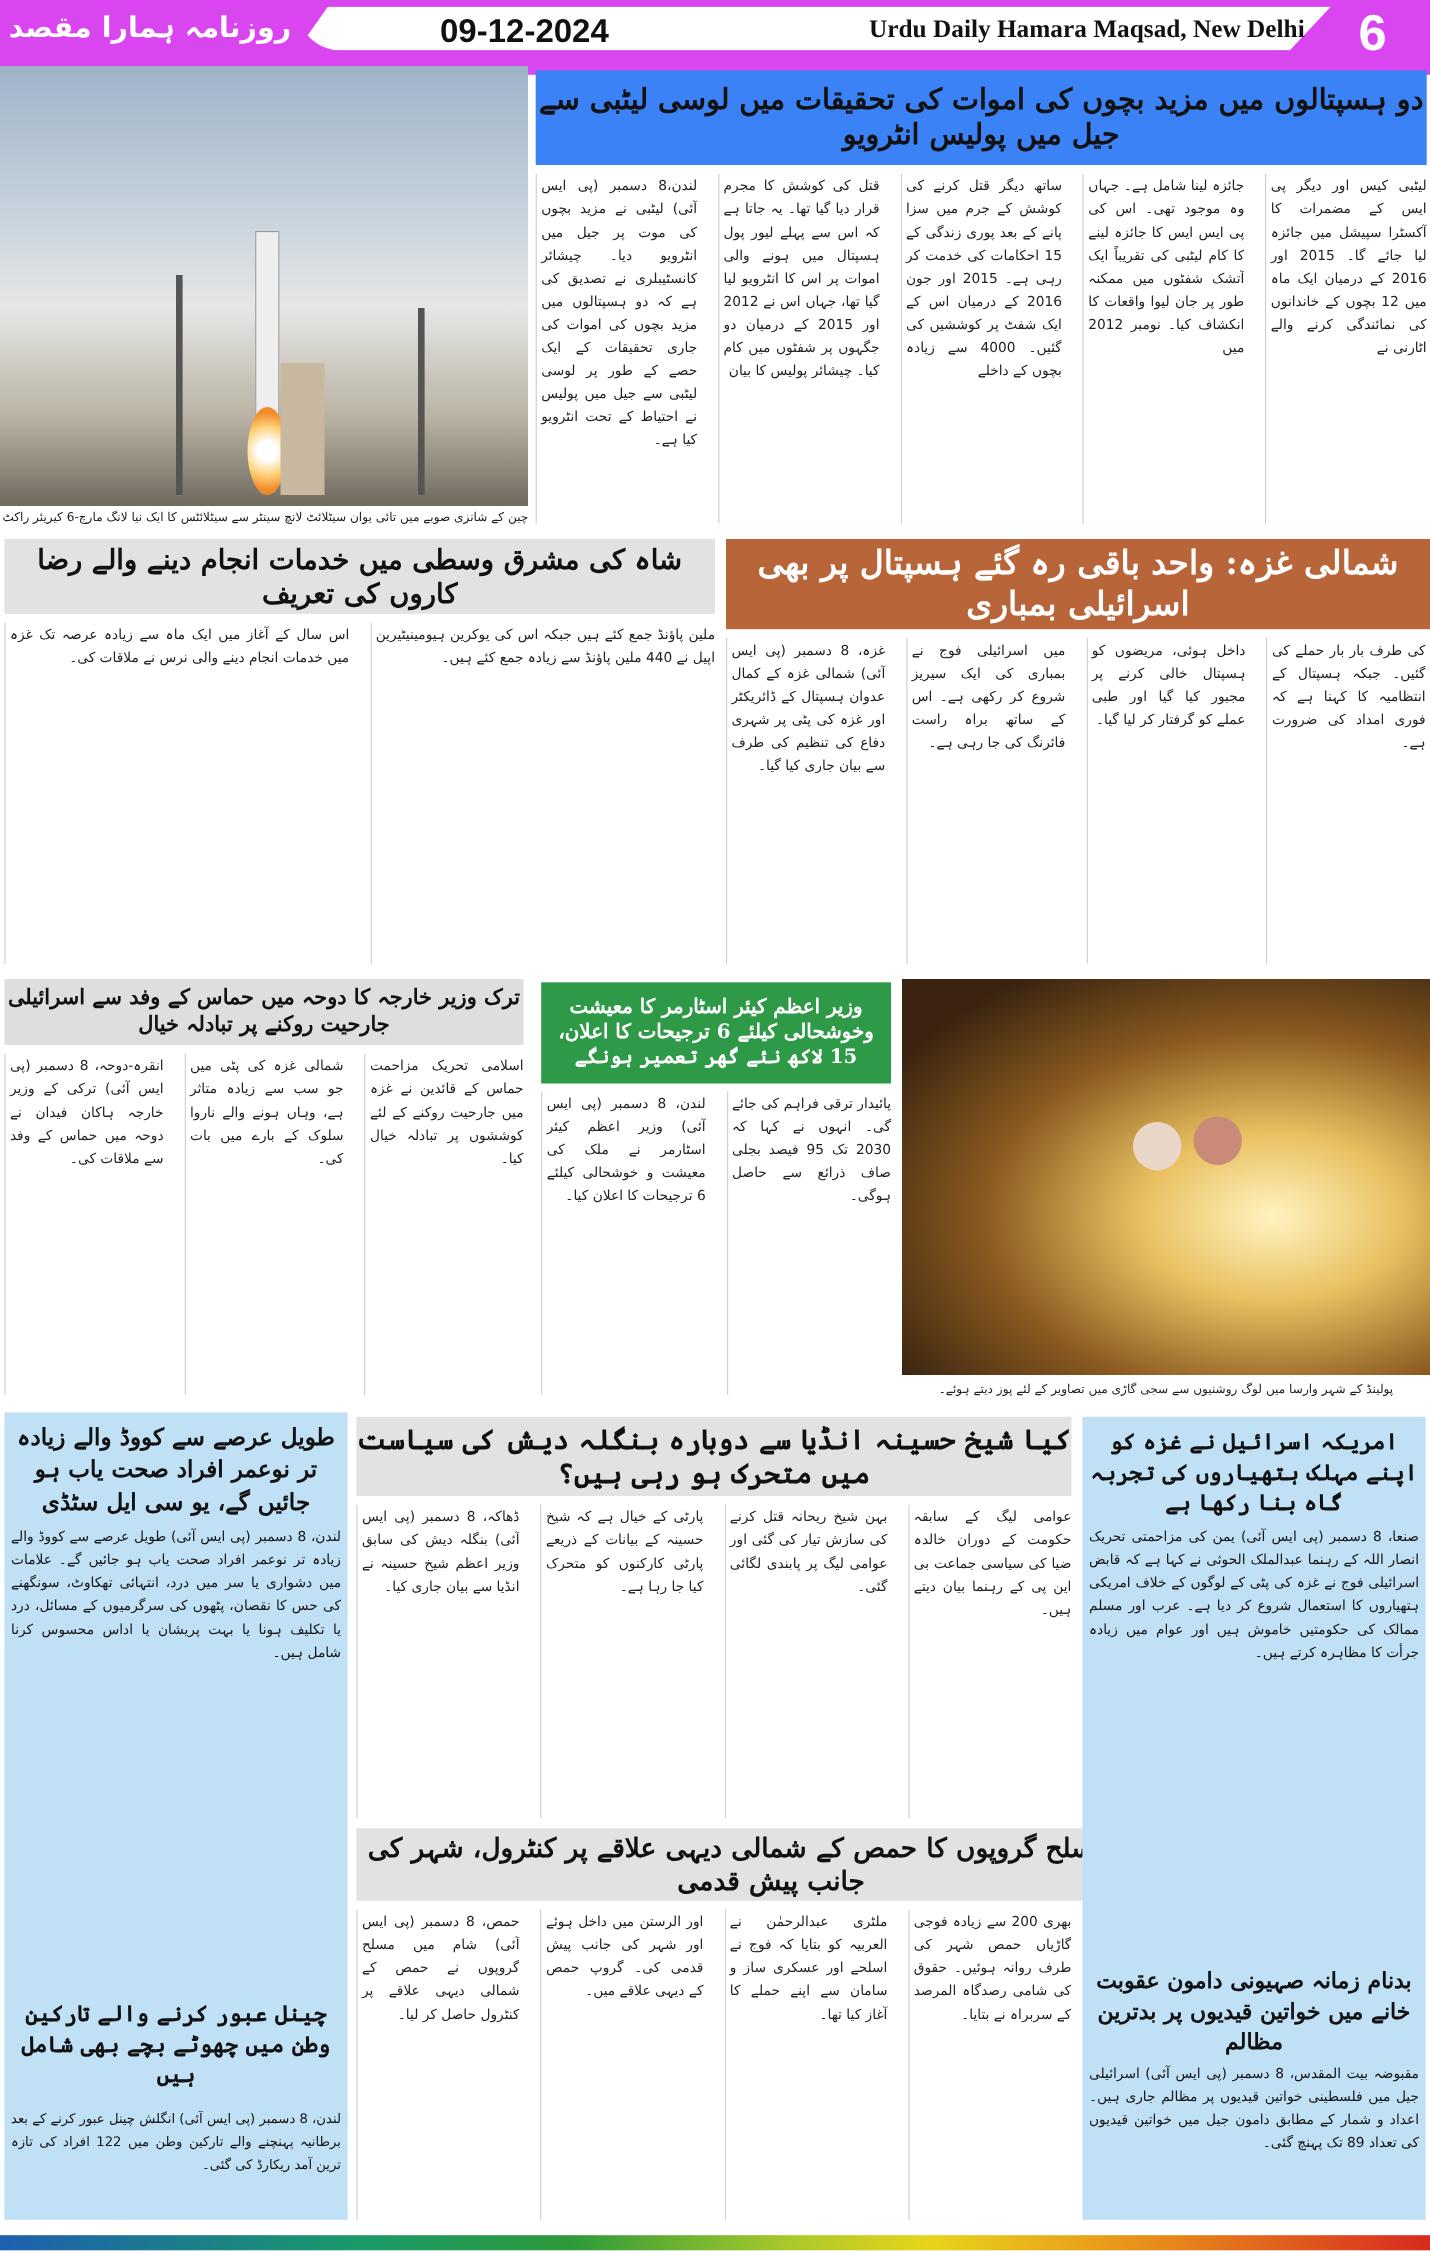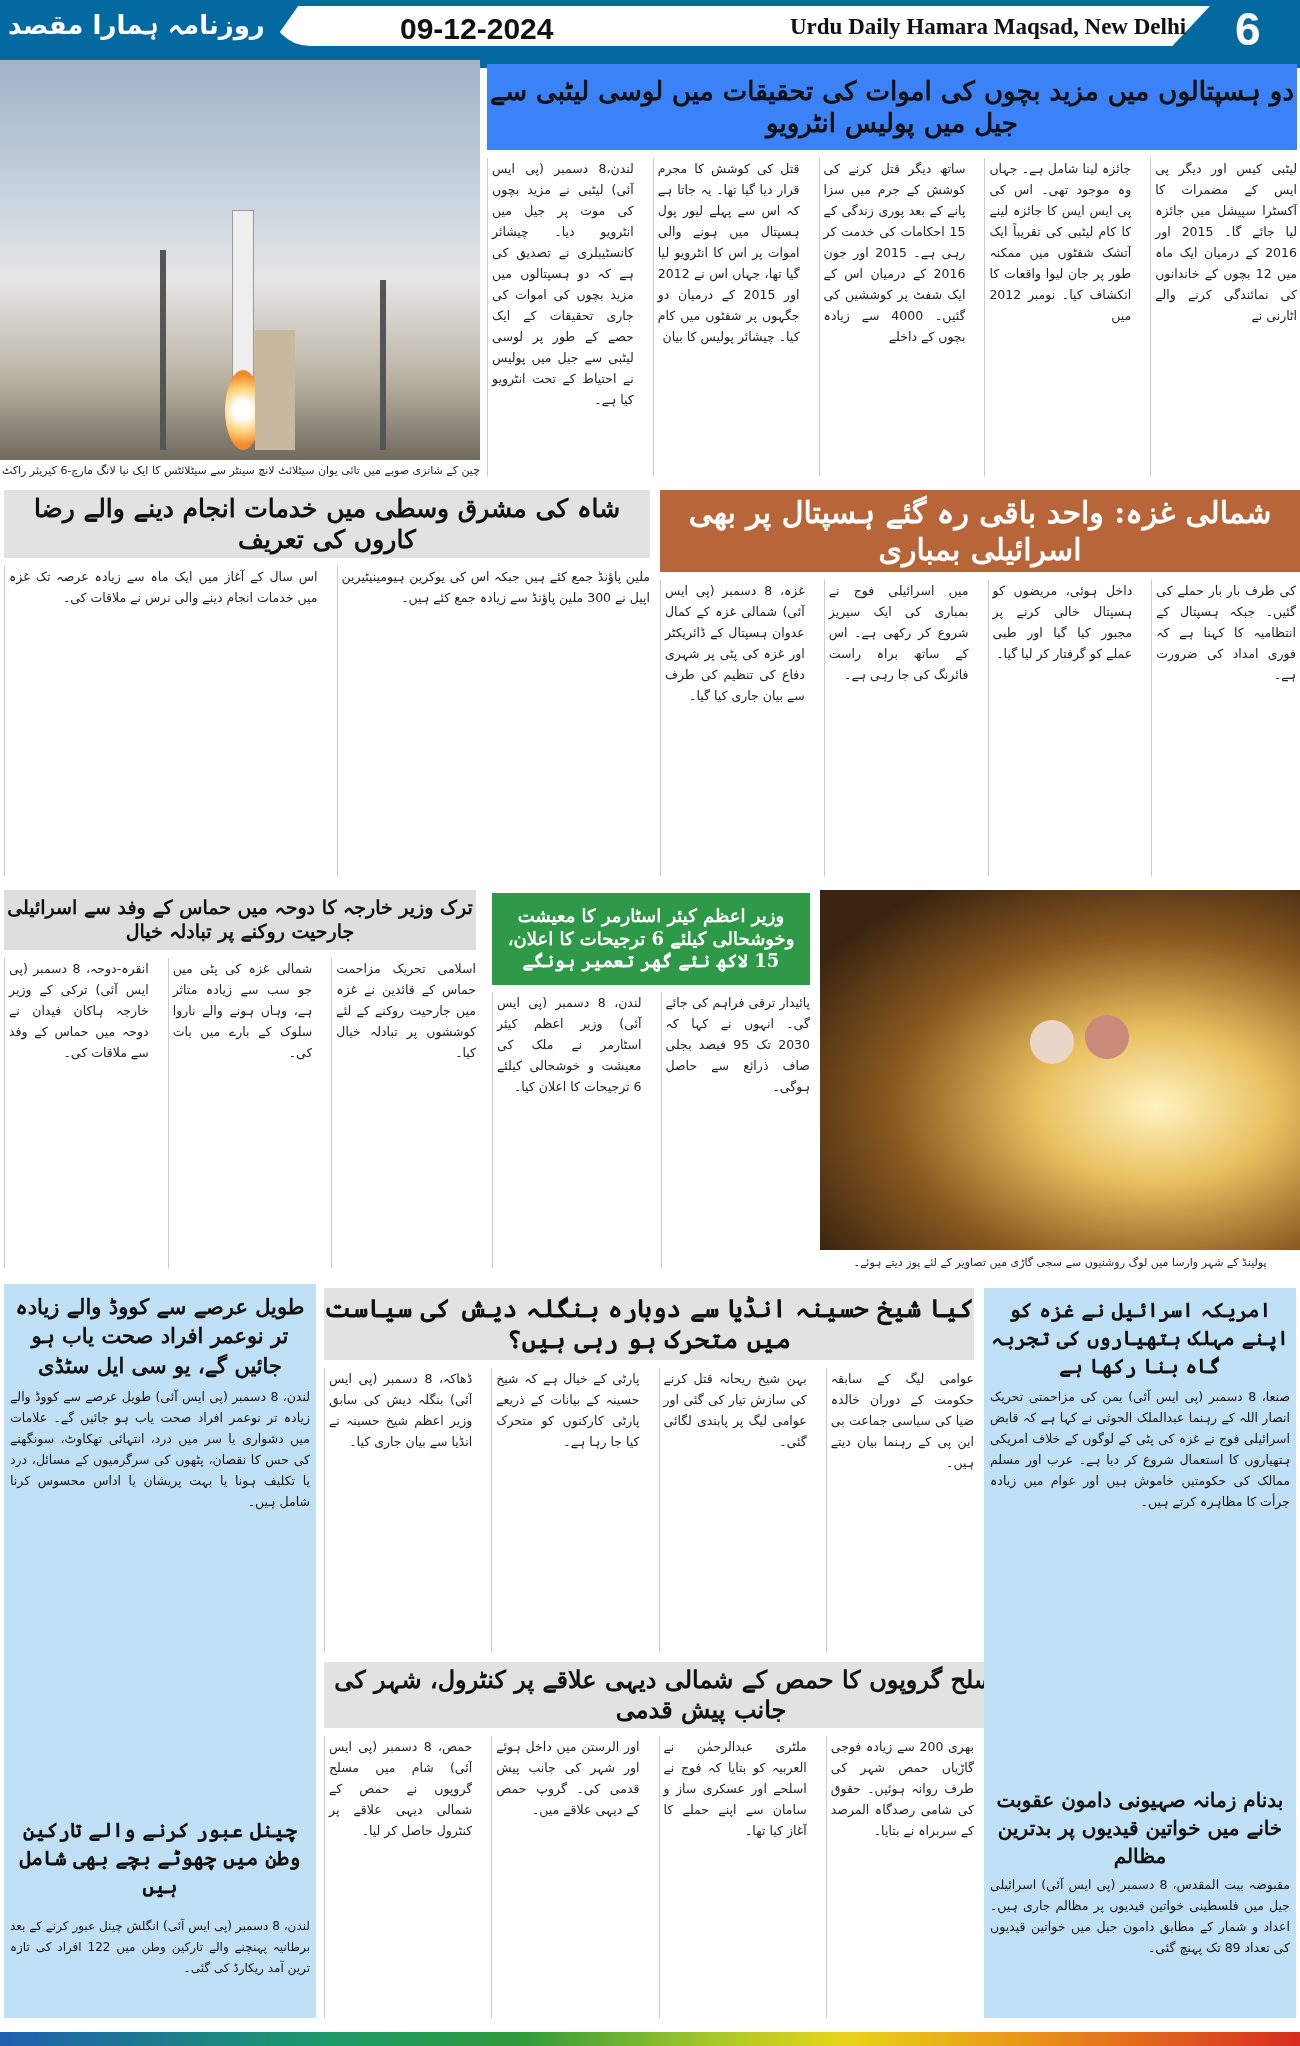--- a/index.html
+++ b/index.html
@@ -1,17 +1,17 @@
 <!DOCTYPE html>
 <html><head>
 <meta charset="utf-8">
 <style>
 *{box-sizing:border-box;margin:0;padding:0}
 body{width:1300px;height:2046px;background:#fff;font-family:"DejaVu Sans",sans-serif;position:relative;overflow:hidden;color:#111}
-.masthead{position:absolute;left:0;top:0;width:1300px;height:68px;background:#0369a1}
+.masthead{position:absolute;left:0;top:0;width:1300px;height:68px;background:#d946ef}
 .mh-white{position:absolute;left:270px;top:6px;width:940px;height:40px;background:#fff;border-radius:0 0 0 40px;clip-path:polygon(3% 0,100% 0,96% 100%,0 100%)}
 .mh-logo{position:absolute;left:8px;top:10px;color:#fff;font-size:26px;font-weight:bold;direction:rtl}
 .mh-date{position:absolute;left:400px;top:12px;font-family:Liberation Sans, sans-serif;font-weight:bold;font-size:30px;color:#111}
 .mh-title{position:absolute;left:790px;top:14px;font-family:"Liberation Serif",serif;font-weight:bold;font-size:23px;color:#111}
 .mh-page{position:absolute;left:1235px;top:2px;font-family:"Liberation Sans",sans-serif;font-weight:bold;font-size:46px;color:#fff}
 .box{position:absolute;overflow:hidden}
 .photo{position:absolute}
 .cap{position:absolute;font-size:11px;direction:rtl;text-align:center;color:#222;white-space:nowrap;overflow:hidden}
 .headline{position:absolute;display:flex;align-items:center;justify-content:center;direction:rtl;text-align:center;font-family:"DejaVu Serif",serif;font-weight:bold;line-height:1.25}
 .cols{position:absolute;display:flex;flex-direction:row-reverse;gap:19px;direction:rtl}
@@ -44,21 +44,21 @@
   <div class="col">لندن،8 دسمبر (پی ایس آئی) لیٹبی نے مزید بچوں کی موت پر جیل میں انٹرویو دیا۔ چیشائر کانسٹیبلری نے تصدیق کی ہے کہ دو ہسپتالوں میں مزید بچوں کی اموات کی جاری تحقیقات کے ایک حصے کے طور پر لوسی لیٹبی سے جیل میں پولیس نے احتیاط کے تحت انٹرویو کیا ہے۔</div>
   <div class="col">قتل کی کوشش کا مجرم قرار دیا گیا تھا۔ یہ جاتا ہے کہ اس سے پہلے لیور پول ہسپتال میں ہونے والی اموات پر اس کا انٹرویو لیا گیا تھا، جہاں اس نے 2012 اور 2015 کے درمیان دو جگہوں پر شفٹوں میں کام کیا۔ چیشائر پولیس کا بیان</div>
   <div class="col">ساتھ دیگر قتل کرنے کی کوشش کے جرم میں سزا پانے کے بعد پوری زندگی کے 15 احکامات کی خدمت کر رہی ہے۔ 2015 اور جون 2016 کے درمیان اس کے ایک شفٹ پر کوششیں کی گئیں۔ 4000 سے زیادہ بچوں کے داخلے</div>
   <div class="col">جائزہ لینا شامل ہے۔ جہاں وہ موجود تھی۔ اس کی پی ایس ایس کا جائزہ لینے کا کام لیٹبی کی تقریباً ایک آتشک شفٹوں میں ممکنہ طور پر جان لیوا واقعات کا انکشاف کیا۔ نومبر 2012 میں</div>
   <div class="col">لیٹبی کیس اور دیگر پی ایس کے مضمرات کا آکسٹرا سپیشل میں جائزہ لیا جائے گا۔ 2015 اور 2016 کے درمیان ایک ماہ میں 12 بچوں کے خاندانوں کی نمائندگی کرنے والے اٹارنی نے</div>
 </div>
 
 <div class="headline" style="left:4px;top:490px;width:646px;height:68px;background:#e2e2e2;font-size:25px">شاہ کی مشرق وسطی میں خدمات انجام دینے والے رضا کاروں کی تعریف</div>
 <div class="cols" style="left:4px;top:566px;width:646px;height:310px">
   <div class="col">اس سال کے آغاز میں ایک ماہ سے زیادہ عرصہ تک غزہ میں خدمات انجام دینے والی نرس نے ملاقات کی۔</div>
-  <div class="col">ملین پاؤنڈ جمع کئے ہیں جبکہ اس کی یوکرین ہیومینیٹیرین اپیل نے 300 ملین پاؤنڈ سے زیادہ جمع کئے ہیں۔</div>
+  <div class="col">ملین پاؤنڈ جمع کئے ہیں جبکہ اس کی یوکرین ہیومینیٹیرین اپیل نے 440 ملین پاؤنڈ سے زیادہ جمع کئے ہیں۔</div>
 </div>
 
 <div class="headline" style="left:660px;top:490px;width:640px;height:82px;background:#b8653a;color:#fff;font-size:30px">شمالی غزہ: واحد باقی رہ گئے ہسپتال پر بھی اسرائیلی بمباری</div>
 <div class="cols" style="left:660px;top:580px;width:636px;height:296px">
   <div class="col">غزہ، 8 دسمبر (پی ایس آئی) شمالی غزہ کے کمال عدوان ہسپتال کے ڈائریکٹر اور غزہ کی پٹی پر شہری دفاع کی تنظیم کی طرف سے بیان جاری کیا گیا۔</div>
   <div class="col">میں اسرائیلی فوج نے بمباری کی ایک سیریز شروع کر رکھی ہے۔ اس کے ساتھ براہ راست فائرنگ کی جا رہی ہے۔</div>
   <div class="col">داخل ہوئی، مریضوں کو ہسپتال خالی کرنے پر مجبور کیا گیا اور طبی عملے کو گرفتار کر لیا گیا۔</div>
   <div class="col">کی طرف بار بار حملے کی گئیں۔ جبکہ ہسپتال کے انتظامیہ کا کہنا ہے کہ فوری امداد کی ضرورت ہے۔</div>
 </div>
 

